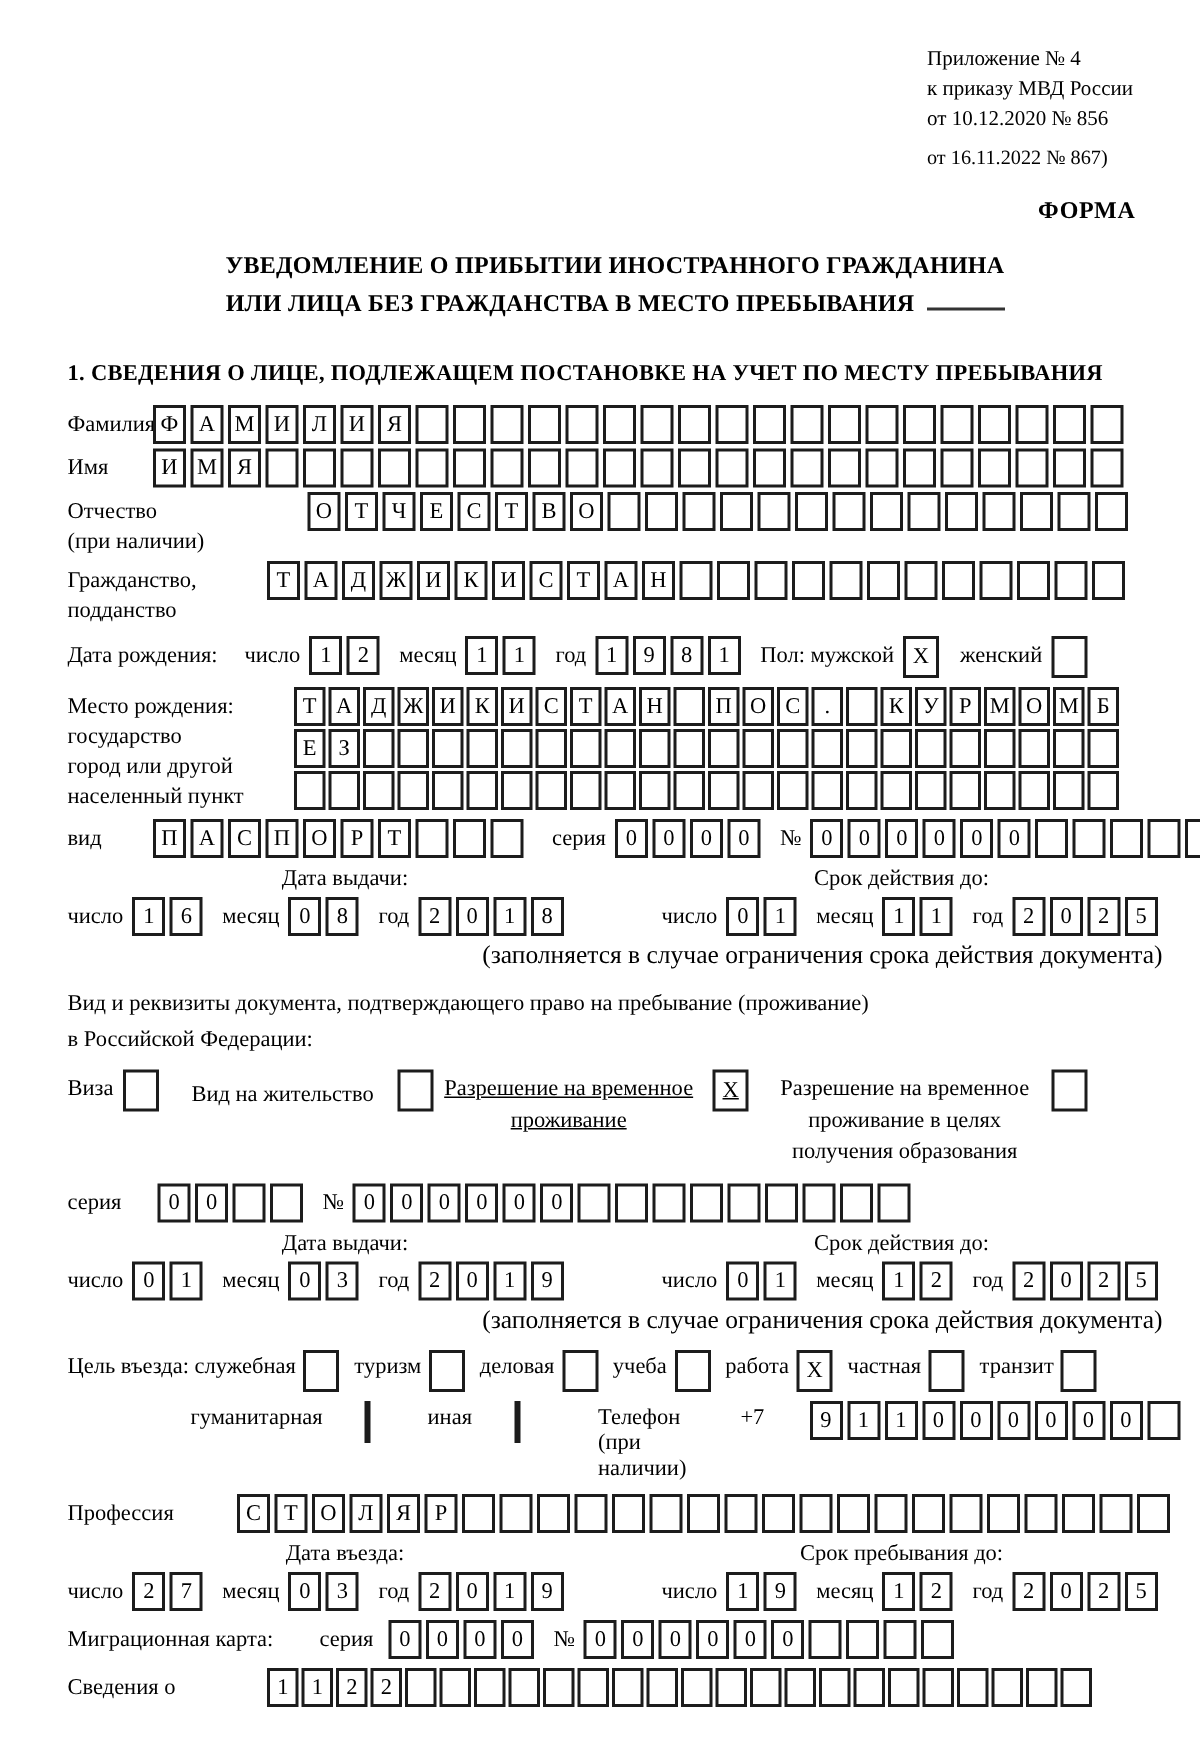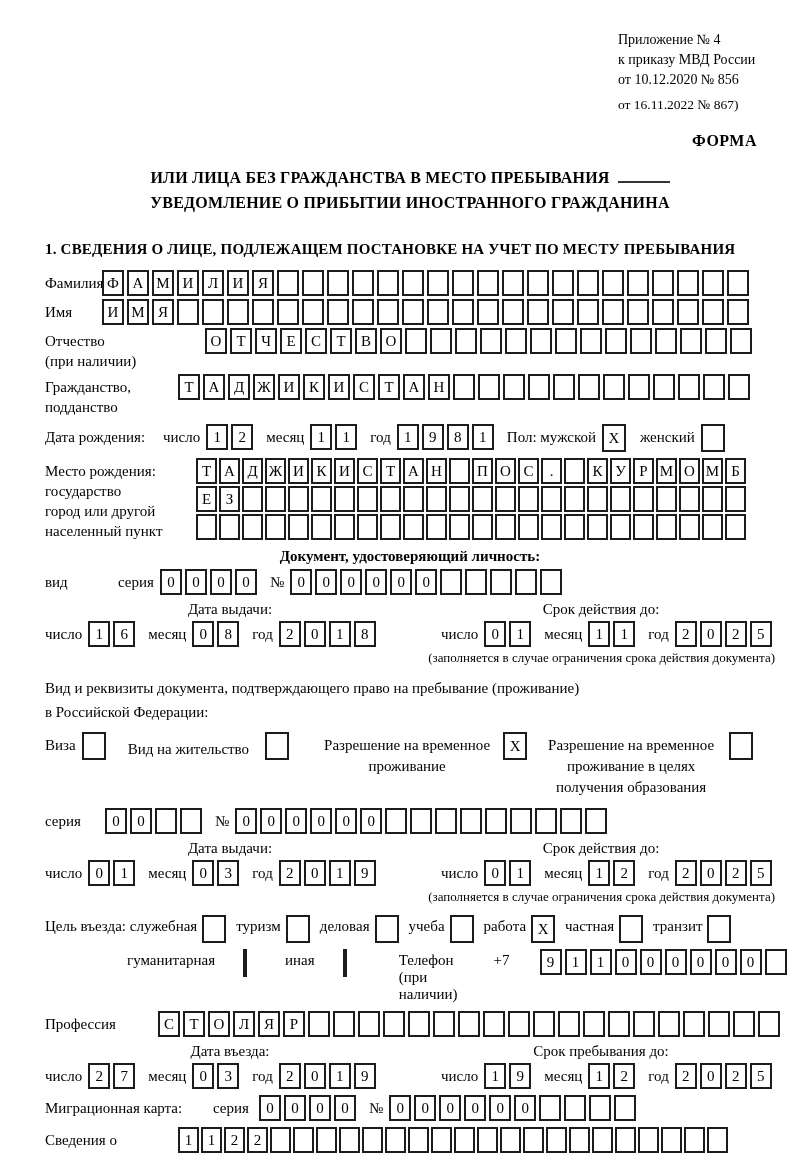--- a/index.html
+++ b/index.html
@@ -42,21 +42,21 @@
   .inline-lbl { padding:3px 6px 0 10px; line-height:20px; }
   .inline-lbl.first { padding-left:0; }
 
   .center-head { text-align:center; font-weight:bold; margin-top:6px; }
 
   .date-sec { display:flex; margin-top:6px; }
   .dcol-left { width:370px; }
   .dcol-right { flex:1; padding-left:12px; }
   .dhead { text-align:center; margin-bottom:3px; }
   .dline { display:flex; align-items:flex-start; }
-  .restrict-note { text-align:right; font-size:13px; margin-top:3px; }
+  .restrict-note { text-align:right; font-size:17px; margin-top:3px; }
 
   .intro { margin-top:10px; line-height:1.6; }
 
   .rp-row { display:flex; align-items:flex-start; margin-top:8px; }
   .rp-item { display:flex; align-items:flex-start; }
   .rp-lbl { line-height:21px; padding-top:3px; }
   .rp-lbl.c2 { width:172px; text-align:center; }
   .rp-lbl.c3 { width:180px; text-align:center; }
 
   .purpose-row { display:flex; align-items:flex-start; margin-top:10px; }
@@ -79,24 +79,24 @@
     <div>к приказу МВД России</div>
     <div>от 10.12.2020 № 856</div>
     <div class="amend">
       <div>от 16.11.2022 № 867)</div>
     </div>
   </div>
 
   <div class="form-label">ФОРМА</div>
 
   <div class="title">
+    <div>УВЕДОМЛЕНИЕ О ПРИБЫТИИ ИНОСТРАННОГО ГРАЖДАНИНА</div>
     <div>
       <span>ИЛИ ЛИЦА БЕЗ ГРАЖДАНСТВА В МЕСТО ПРЕБЫВАНИЯ</span><span class="title-blank"></span>
     </div>
-    <div>УВЕДОМЛЕНИЕ О ПРИБЫТИИ ИНОСТРАННОГО ГРАЖДАНИНА</div>
   </div>
 
   <div class="sec-head">1. СВЕДЕНИЯ О ЛИЦЕ, ПОДЛЕЖАЩЕМ ПОСТАНОВКЕ НА УЧЕТ ПО МЕСТУ ПРЕБЫВАНИЯ</div>
 
   <div class="frow" style="margin-top:12px;">
     <span class="flabel w57">Фамилия</span>
     <span class="cells"><span class="cell">Ф</span><span class="cell">А</span><span class="cell">М</span><span class="cell">И</span><span class="cell">Л</span><span class="cell">И</span><span class="cell">Я</span><span class="cell"></span><span class="cell"></span><span class="cell"></span><span class="cell"></span><span class="cell"></span><span class="cell"></span><span class="cell"></span><span class="cell"></span><span class="cell"></span><span class="cell"></span><span class="cell"></span><span class="cell"></span><span class="cell"></span><span class="cell"></span><span class="cell"></span><span class="cell"></span><span class="cell"></span><span class="cell"></span><span class="cell"></span></span>
   </div>
 
   <div class="frow">
@@ -141,24 +141,24 @@
       <span>город или другой</span><br>
       <span>населенный пункт</span>
     </span>
     <span>
       <span class="cells"><span class="cell">Т</span><span class="cell">А</span><span class="cell">Д</span><span class="cell">Ж</span><span class="cell">И</span><span class="cell">К</span><span class="cell">И</span><span class="cell">С</span><span class="cell">Т</span><span class="cell">А</span><span class="cell">Н</span><span class="cell"></span><span class="cell">П</span><span class="cell">О</span><span class="cell">С</span><span class="cell">.</span><span class="cell"></span><span class="cell">К</span><span class="cell">У</span><span class="cell">Р</span><span class="cell">М</span><span class="cell">О</span><span class="cell">М</span><span class="cell">Б</span></span>
       <span class="cells"><span class="cell">Е</span><span class="cell">З</span><span class="cell"></span><span class="cell"></span><span class="cell"></span><span class="cell"></span><span class="cell"></span><span class="cell"></span><span class="cell"></span><span class="cell"></span><span class="cell"></span><span class="cell"></span><span class="cell"></span><span class="cell"></span><span class="cell"></span><span class="cell"></span><span class="cell"></span><span class="cell"></span><span class="cell"></span><span class="cell"></span><span class="cell"></span><span class="cell"></span><span class="cell"></span><span class="cell"></span></span>
       <span class="cells"><span class="cell"></span><span class="cell"></span><span class="cell"></span><span class="cell"></span><span class="cell"></span><span class="cell"></span><span class="cell"></span><span class="cell"></span><span class="cell"></span><span class="cell"></span><span class="cell"></span><span class="cell"></span><span class="cell"></span><span class="cell"></span><span class="cell"></span><span class="cell"></span><span class="cell"></span><span class="cell"></span><span class="cell"></span><span class="cell"></span><span class="cell"></span><span class="cell"></span><span class="cell"></span><span class="cell"></span></span>
     </span>
   </div>
 
-  <div class="center-head">Документ, удостоверяющий личность:</div>
 
   <div class="frow" style="margin-top:4px;">
     <span class="flabel w57">вид</span>
+    <span class="cells"><span class="cell">П</span><span class="cell">А</span><span class="cell">С</span><span class="cell">П</span><span class="cell">О</span><span class="cell">Р</span><span class="cell">Т</span><span class="cell"></span><span class="cell"></span><span class="cell"></span></span>
     <span class="inline-lbl" style="padding-left:16px;">серия</span>
     <span class="cells"><span class="cell">0</span><span class="cell">0</span><span class="cell">0</span><span class="cell">0</span></span>
     <span class="inline-lbl">№</span>
     <span class="cells"><span class="cell">0</span><span class="cell">0</span><span class="cell">0</span><span class="cell">0</span><span class="cell">0</span><span class="cell">0</span><span class="cell"></span><span class="cell"></span><span class="cell"></span><span class="cell"></span><span class="cell"></span></span>
   </div>
 
   <div class="date-sec">
     <div class="dcol-left">
       <div class="dhead" style="font-weight:normal;">Дата выдачи:</div>
       <div class="dline">
@@ -191,21 +191,21 @@
 
   <div class="rp-row">
     <span class="rp-item">
       <span class="rp-lbl">Виза</span>
       <span class="cbx" style="margin-left:6px;"></span>
     </span>
     <span class="rp-item" style="margin-left:22px;align-items:flex-end;">
       <span class="rp-lbl">Вид на жительство</span>
       <span class="cbx" style="margin-left:16px;"></span>
     </span>
-    <span class="rp-item" style="margin-left:32px;">
+    <span class="rp-item" style="margin-left:4px;text-decoration:underline;">
       <span class="rp-lbl c2">Разрешение на временное проживание</span>
       <span class="cbx" style="margin-left:10px;">X</span>
     </span>
     <span class="rp-item" style="margin-left:14px;">
       <span class="rp-lbl c3">Разрешение на временное проживание в целях получения образования</span>
       <span class="cbx" style="margin-left:8px;"></span>
     </span>
   </div>
 
   <div class="frow" style="margin-top:10px;">

